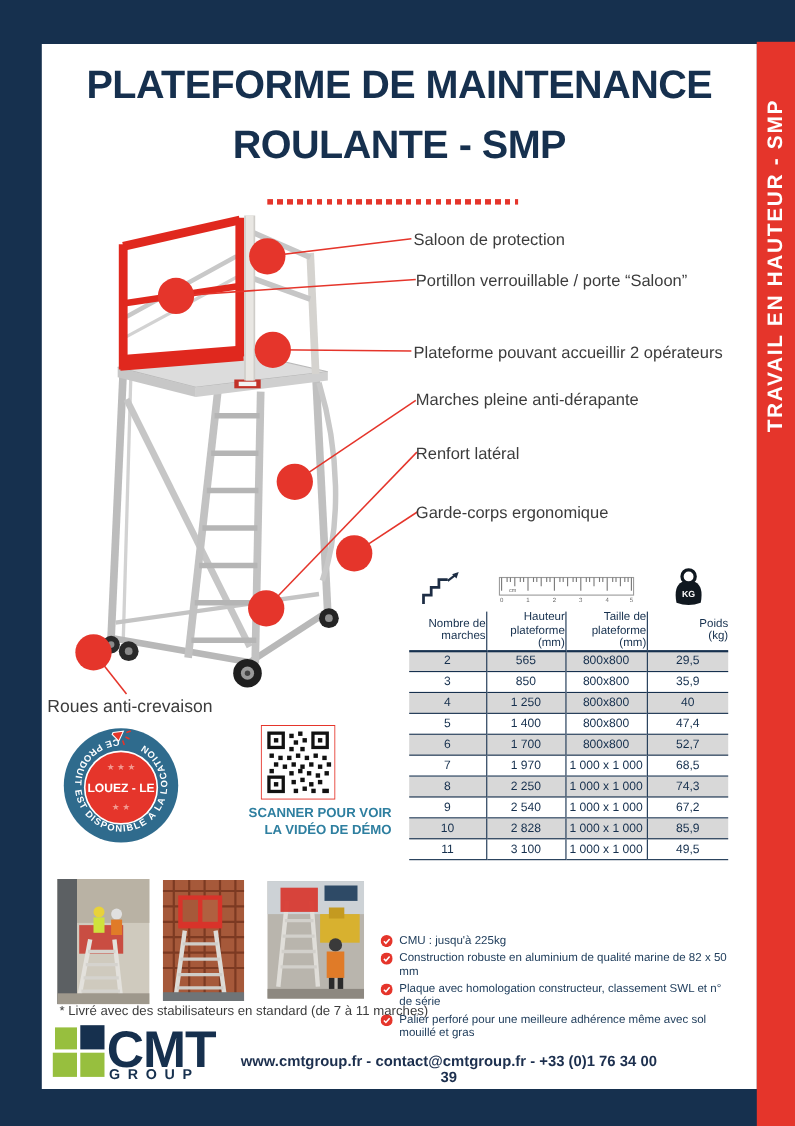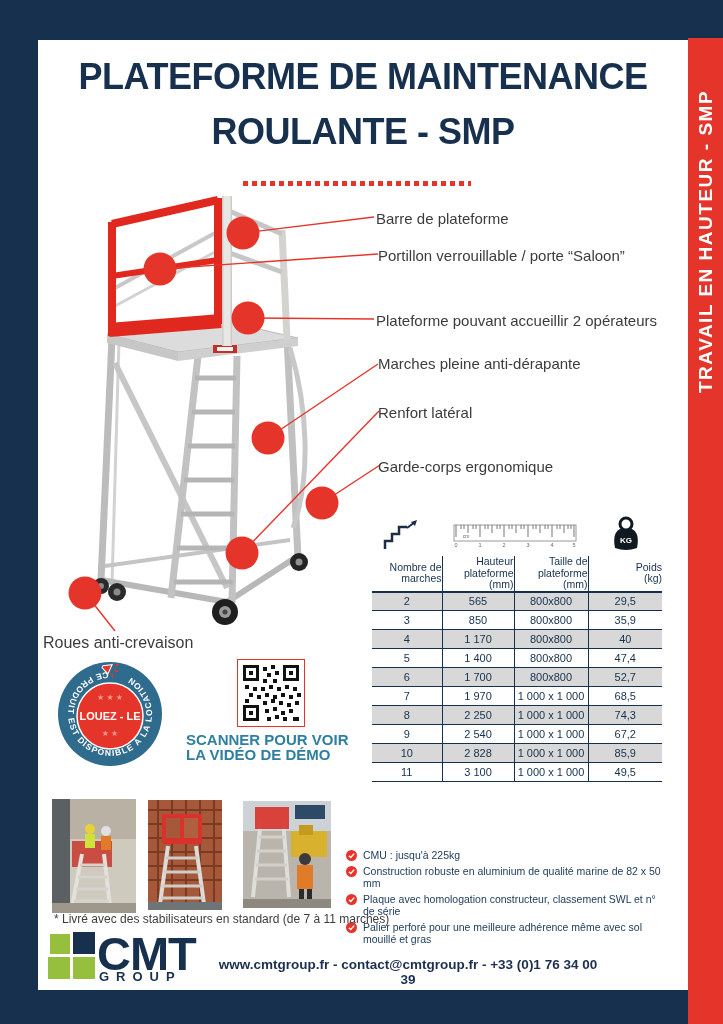--- a/index.html
+++ b/index.html
@@ -23,21 +23,21 @@
   }
   
   .title{left:38px;width:650px;text-align:center;color:var(--navy);
     font-weight:bold;font-size:36px;letter-spacing:-0.5px;line-height:40px;}
   #title1{top:57px;} #title2{top:112px;}
   #dotline{left:243px;top:181px;width:228px;height:5px;
     background:repeating-linear-gradient(90deg,var(--red) 0 5px,transparent 5px 9px);}
   
   .callout-label{color:var(--label_gray);font-size:15px;white-space:nowrap;}
   
-  .qr-caption{color:var(--teal);font-weight:bold;font-size:15px;line-height:15px;text-align:left;}
+  .qr-caption{color:var(--teal);font-weight:bold;font-size:12px;line-height:15px;text-align:right;}
   
   #spec-table-wrap{left:372px;top:556px;width:290px;}
   table.spec{border-collapse:collapse;width:290px;table-layout:fixed;color:var(--navy);}
   table.spec col.c1{width:70px;} table.spec col.c2{width:72px;}
   table.spec col.c3{width:74px;} table.spec col.c4{width:74px;}
   table.spec th{font-weight:normal;font-size:10.5px;line-height:11.5px;height:34px;
     vertical-align:middle;text-align:right;border-bottom:2px solid var(--navy);}
   table.spec td{font-size:11px;height:19px;text-align:center;vertical-align:middle;
     border-top:1.5px solid var(--navy);}
   table.spec tr:last-child td{border-bottom:1.5px solid var(--navy);}
@@ -150,21 +150,21 @@
       <circle cx="243" cy="233" r="16.5"></circle>
       <circle cx="160" cy="269" r="16.5"></circle>
       <circle cx="248" cy="318" r="16.5"></circle>
       <circle cx="268" cy="438" r="16.5"></circle>
       <circle cx="322" cy="503" r="16.5"></circle>
       <circle cx="242" cy="553" r="16.5"></circle>
       <circle cx="85" cy="593" r="16.5"></circle>
     </g>
   </svg>
 
-  <div class="abs callout-label" style="left:376px;top:210px;">Barre de plateforme</div>
+  <div class="abs callout-label" style="left:376px;top:210px;">Saloon de protection</div>
   <div class="abs callout-label" style="left:378px;top:247px;">Portillon verrouillable / porte “Saloon”</div>
   <div class="abs callout-label" style="left:376px;top:312px;">Plateforme pouvant accueillir 2 opérateurs</div>
   <div class="abs callout-label" style="left:378px;top:355px;">Marches pleine anti-dérapante</div>
   <div class="abs callout-label" style="left:378px;top:404px;">Renfort latéral</div>
   <div class="abs callout-label" style="left:378px;top:458px;">Garde-corps ergonomique</div>
   <div class="abs callout-label" style="left:43px;top:634px;font-size:16px;">Roues anti-crevaison</div>
 
   <svg class="abs" style="left:56px;top:660px;" width="108" height="108" viewBox="0 0 108 108">
     <circle cx="54" cy="54" r="52" fill="#2f6b8d"></circle>
     <defs>
@@ -335,21 +335,21 @@
             <td>29,5</td>
           </tr>
       <tr>
             <td>3</td>
             <td>850</td>
             <td>800x800</td>
             <td>35,9</td>
           </tr>
       <tr class="gray">
             <td>4</td>
-            <td>1 170</td>
+            <td>1 250</td>
             <td>800x800</td>
             <td>40</td>
           </tr>
       <tr>
             <td>5</td>
             <td>1 400</td>
             <td>800x800</td>
             <td>47,4</td>
           </tr>
       <tr class="gray">

